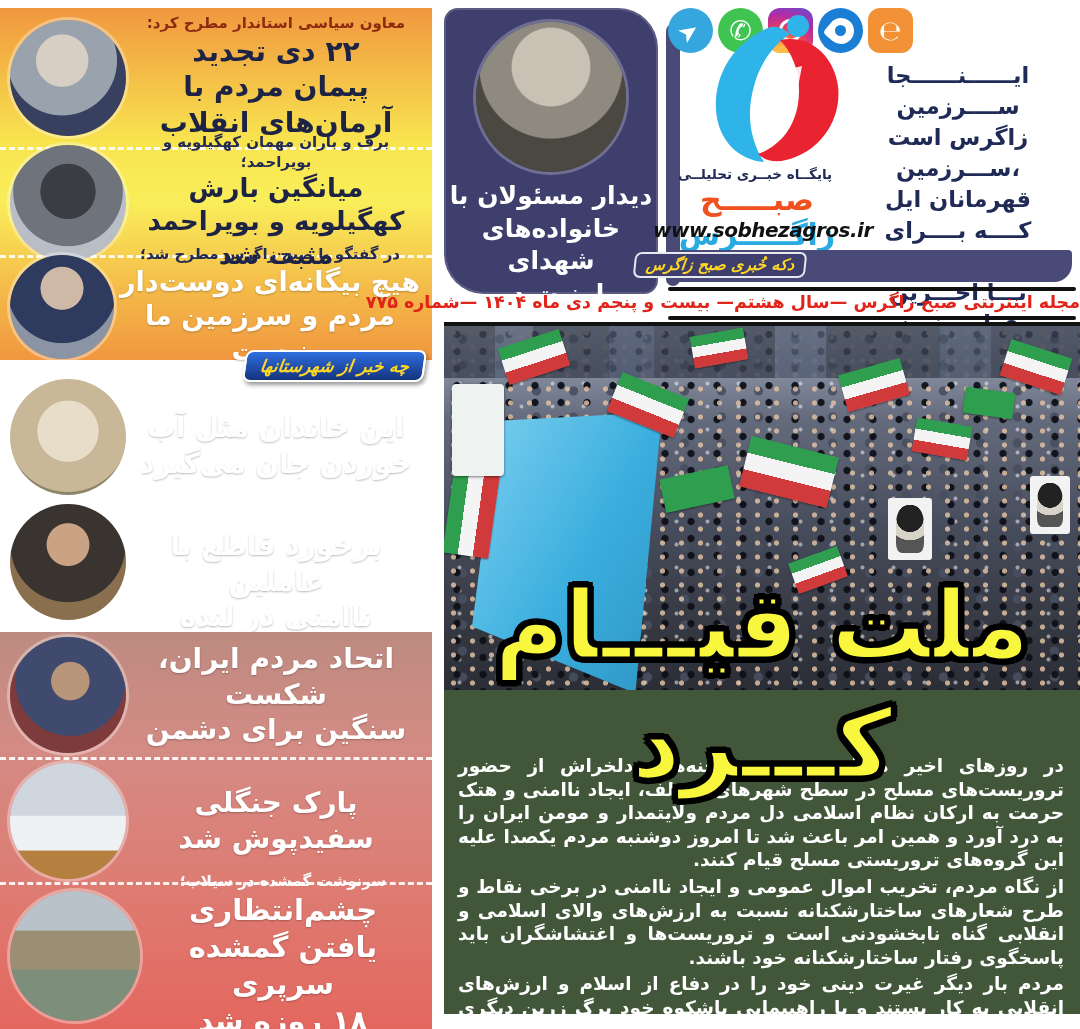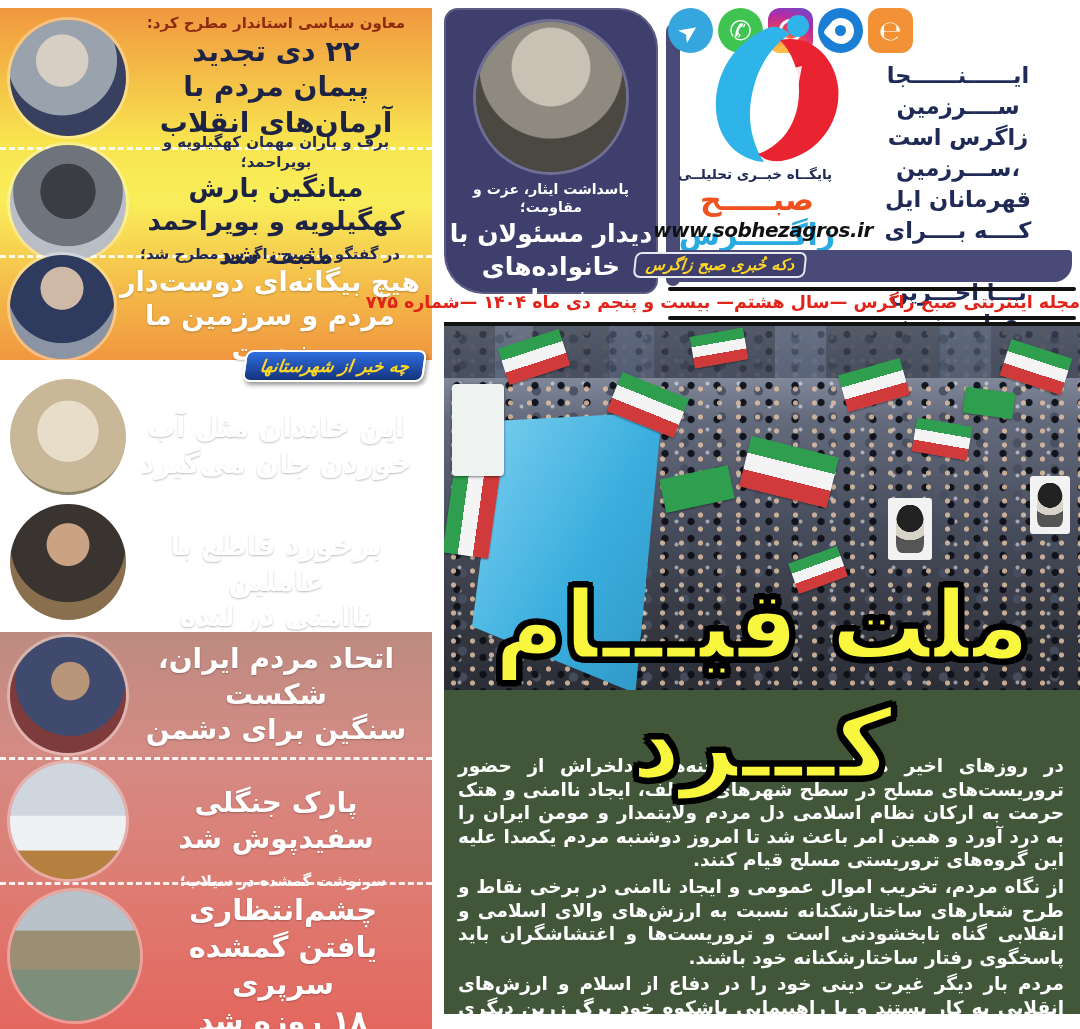--- a/index.html
+++ b/index.html
@@ -188,21 +188,20 @@
 ۱۸ روزه شد</div>
         </div>
       </div>
     </div>
   </div>
 
   <div class="main">
 
     <div class="promo">
       <div class="promo-photo"></div>
-      <div class="kicker">پاسداشت ایثار، عزت و مقاومت؛</div>
       <div class="promo-title">دیدار مسئولان با
 خانواده‌های شهدای
 امنیت در گچساران</div>
     </div>
 
     <div class="masthead">
       <div class="ribbon"></div>
 
       <div class="social">
         <div class="sicon ic-eitaa">℮</div>

